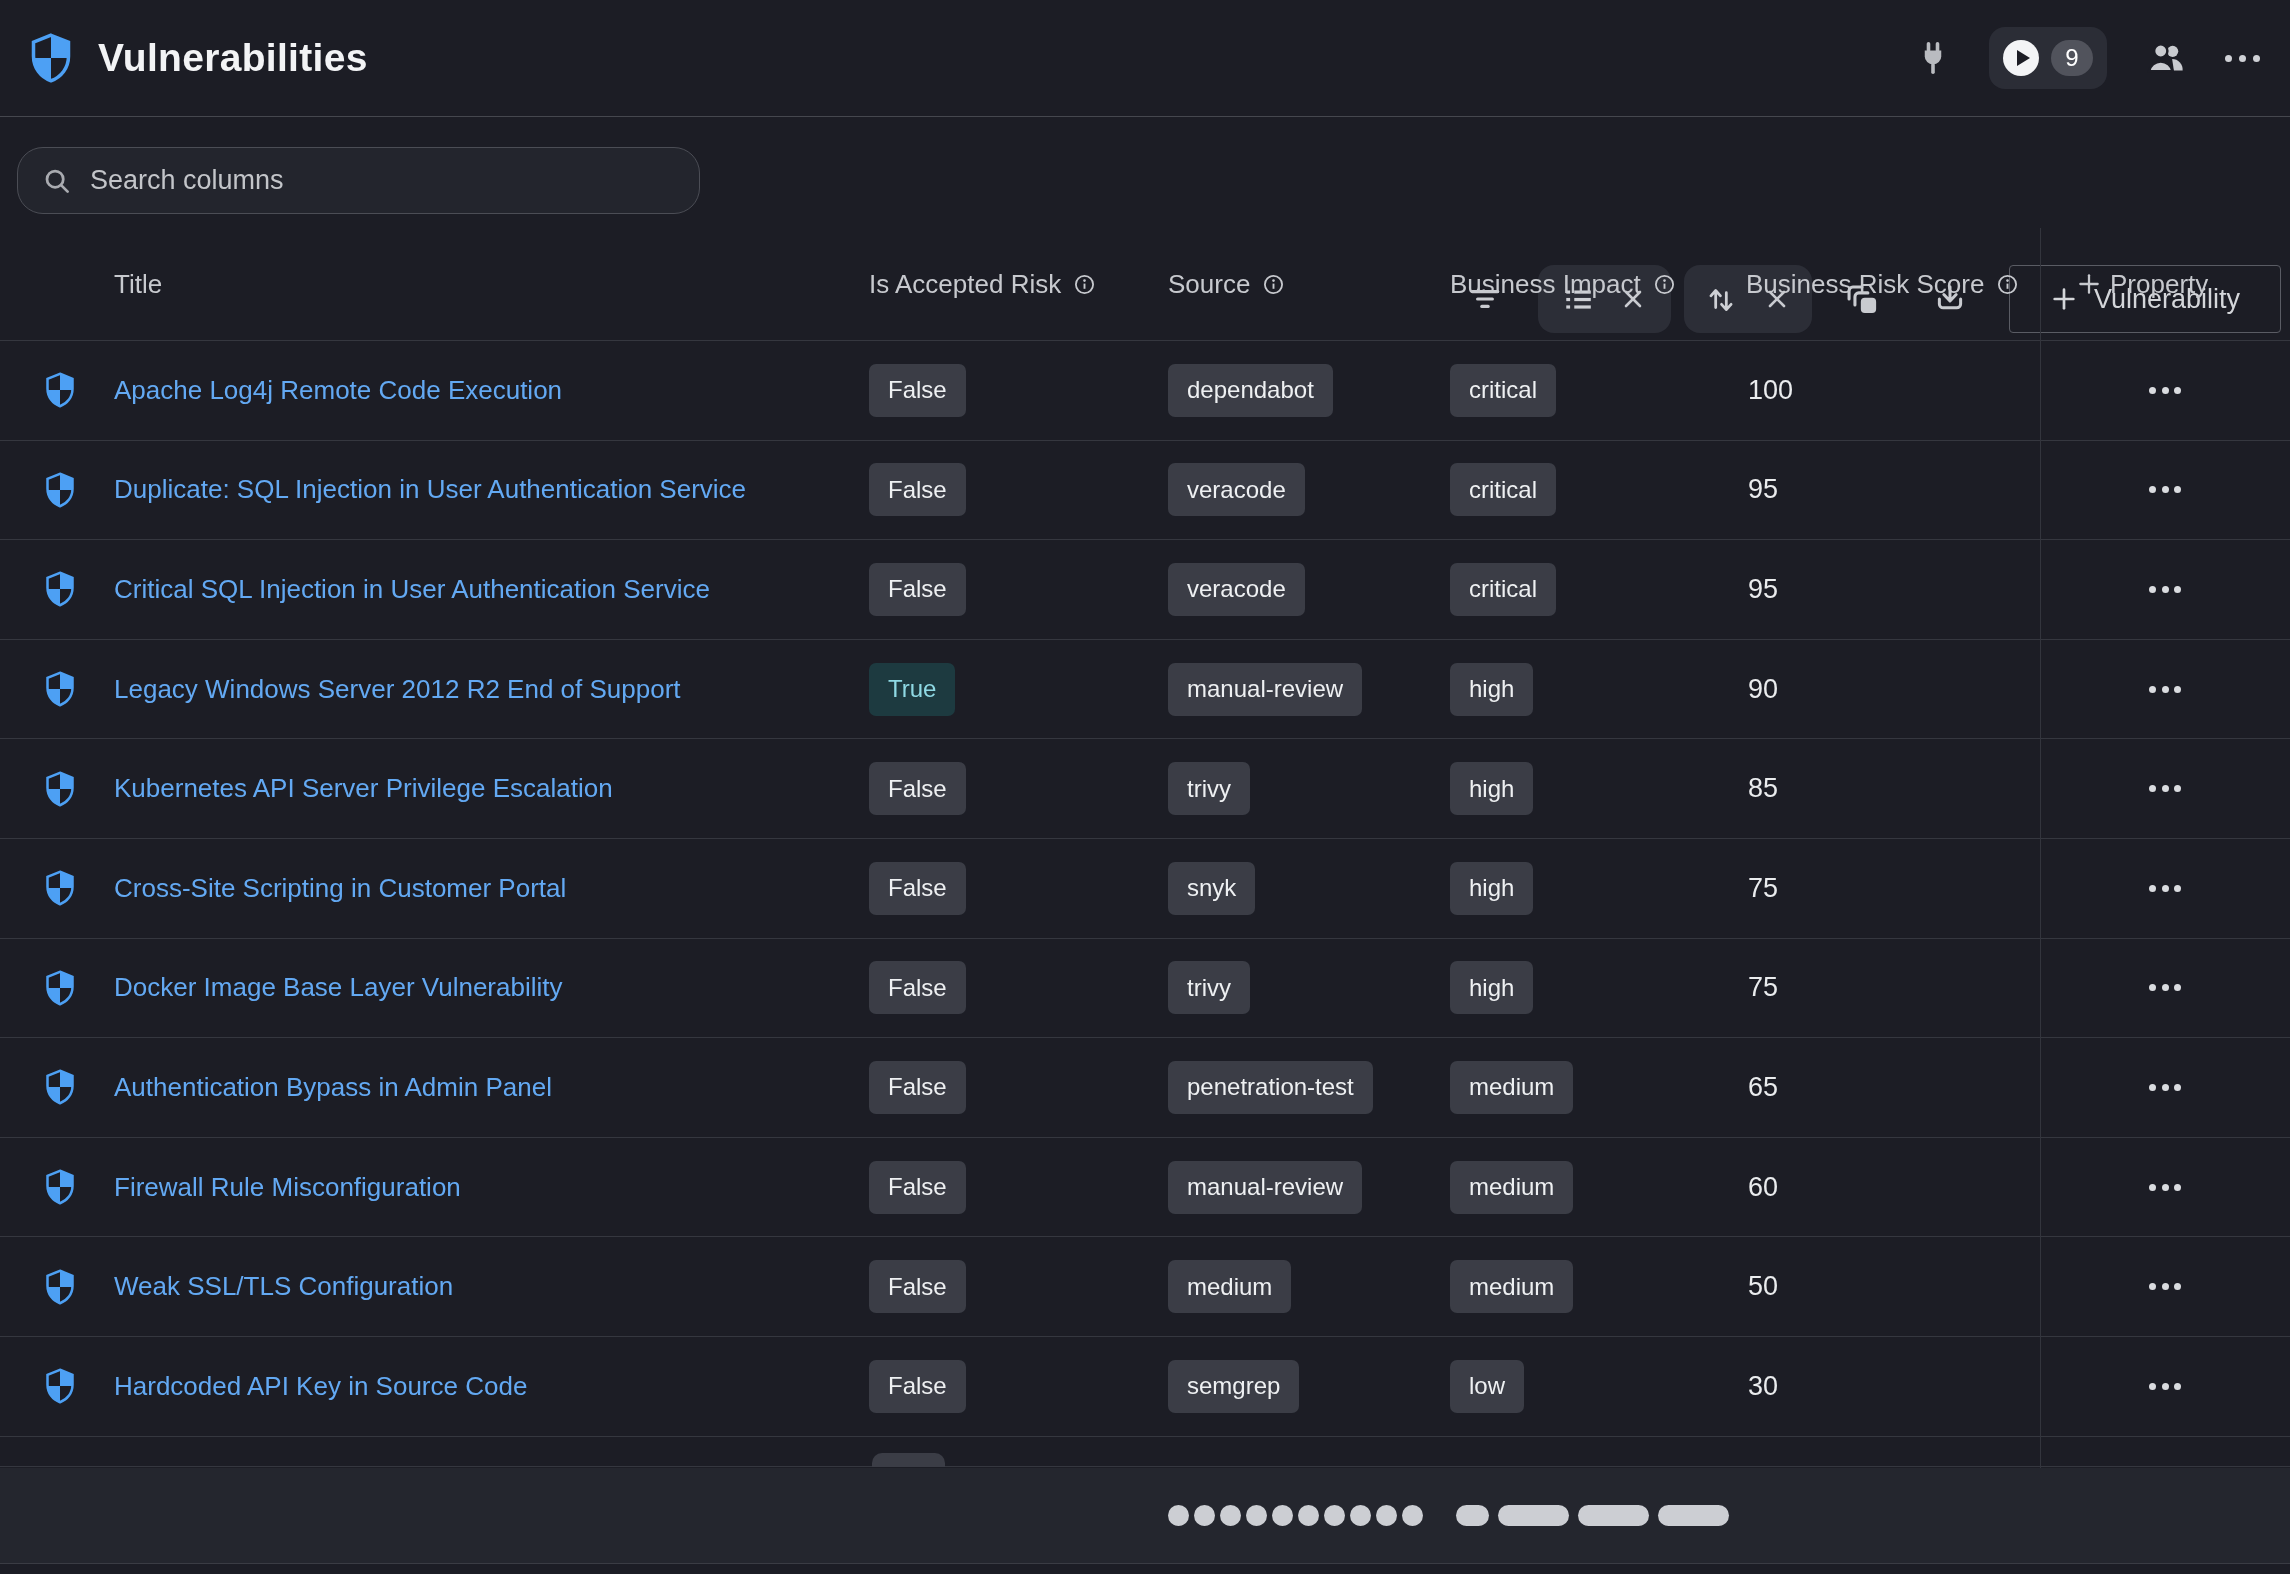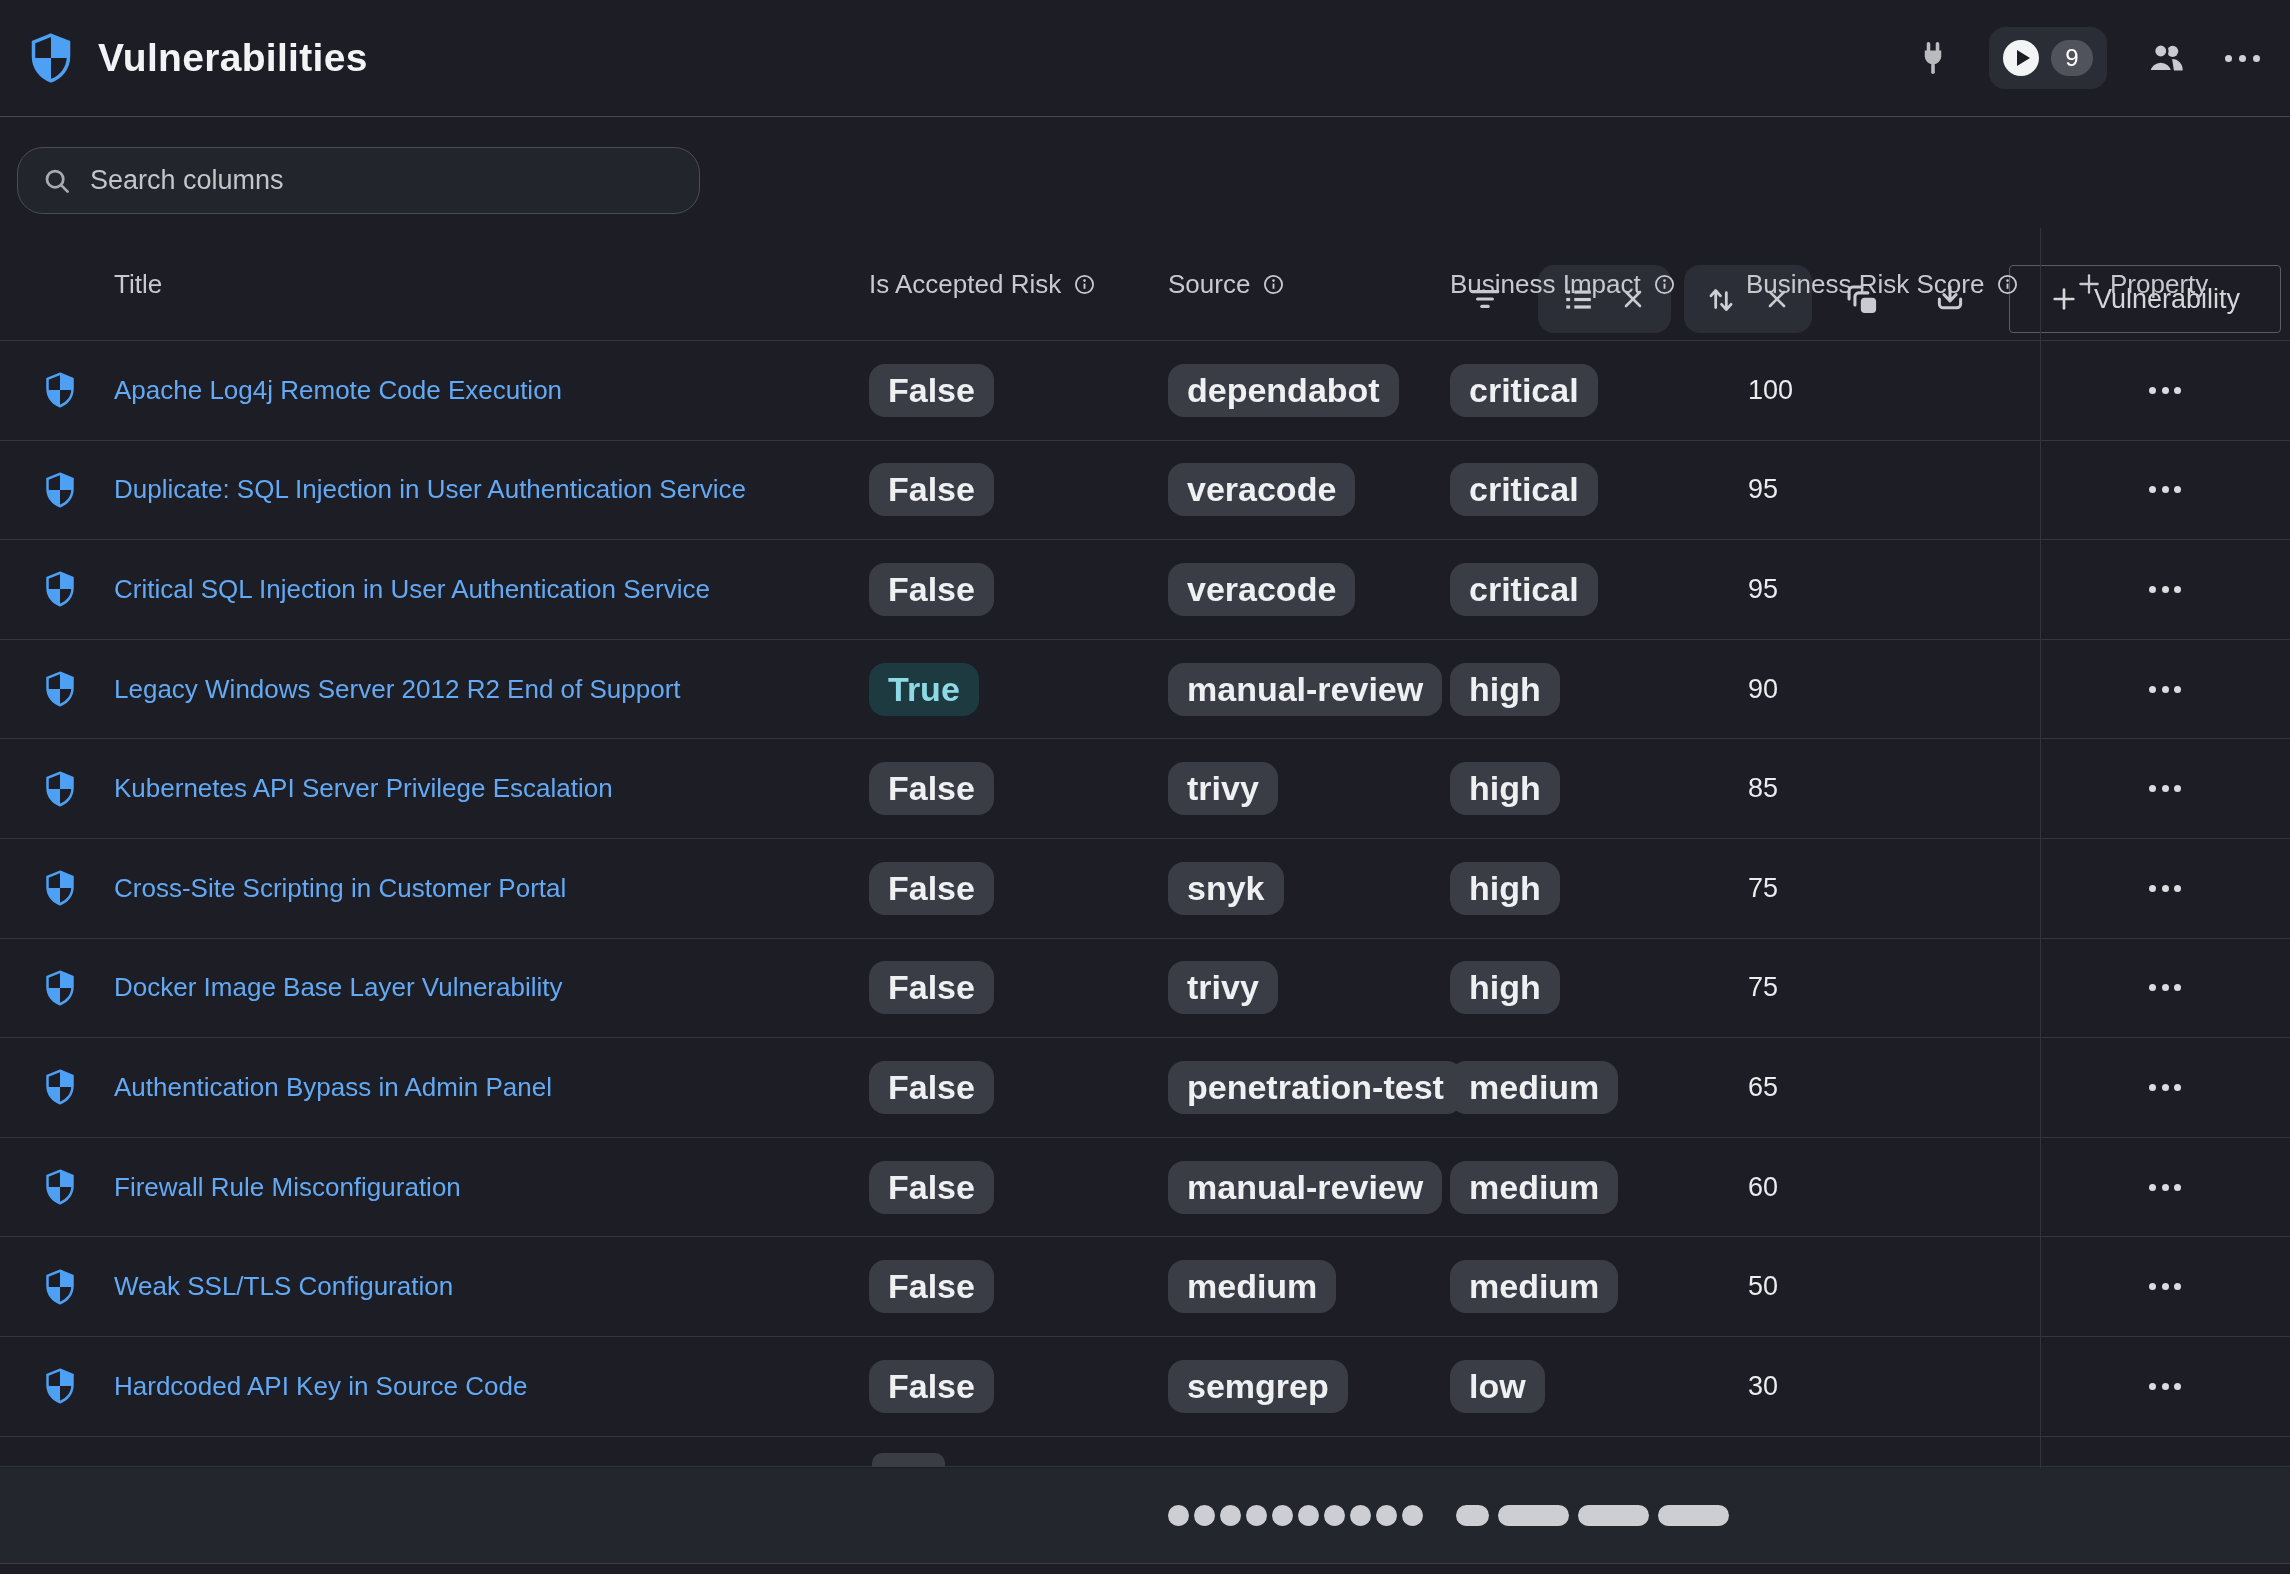--- a/index.html
+++ b/index.html
@@ -50,22 +50,22 @@
   .hcell{display:flex;align-items:center;gap:13px;padding-left:17px;white-space:nowrap;cursor:pointer;}
   .hcell.first{padding-left:22px;}
   .hcell.prop{padding-left:36px;gap:8px;}
   .rows{position:absolute;top:341px;left:0;width:2290px;}
   .trow{height:99.6px;border-bottom:1px solid #35373f;}
   .cell-icon{display:flex;align-items:center;padding-left:45px;}
   .row-shield{width:30px;height:36px;}
   .cell-title{padding-left:22px;overflow:hidden;}
   .row-link{color:var(--link_blue);font-size:26px;text-decoration:none;white-space:nowrap;cursor:pointer;}
   .cell-pad{padding-left:17px;}
-  .badge{display:inline-flex;align-items:center;height:53px;padding:0 19px;border-radius:16px;
-    background:#3b3d46;color:#eef0f2;font-size:34px;white-space:nowrap;font-weight:bold;}
+  .badge{display:inline-flex;align-items:center;height:53px;padding:0 19px;border-radius:7px;
+    background:#3b3d46;color:#eef0f2;font-size:24px;white-space:nowrap;}
   .badge-true{background:#1d3a40;color:#8fd9e4;}
   .score{font-size:27px;color:#eaecee;padding-left:19px;}
   .cell-actions{display:flex;justify-content:center;}
   .rowdots{display:flex;gap:5.5px;background:none;border:none;cursor:pointer;padding:10px;}
   .rowdots i{width:7px;height:7px;border-radius:50%;background:#dadce0;}
   .vdivider{position:absolute;left:2040px;top:228px;width:1px;height:1336px;background:#33353d;}
   .cutrow{position:absolute;top:1437px;left:0;width:2290px;height:30px;border-bottom:1px solid #35373f;}
   .cutbadge{position:absolute;left:872px;top:16px;width:73px;height:14px;border-radius:10px 10px 0 0;background:#3b3d46;}
   
   .tfooter{position:absolute;top:1468px;left:0;width:2290px;height:96px;background:#24262e;border-bottom:1px solid #3a3c44;}

